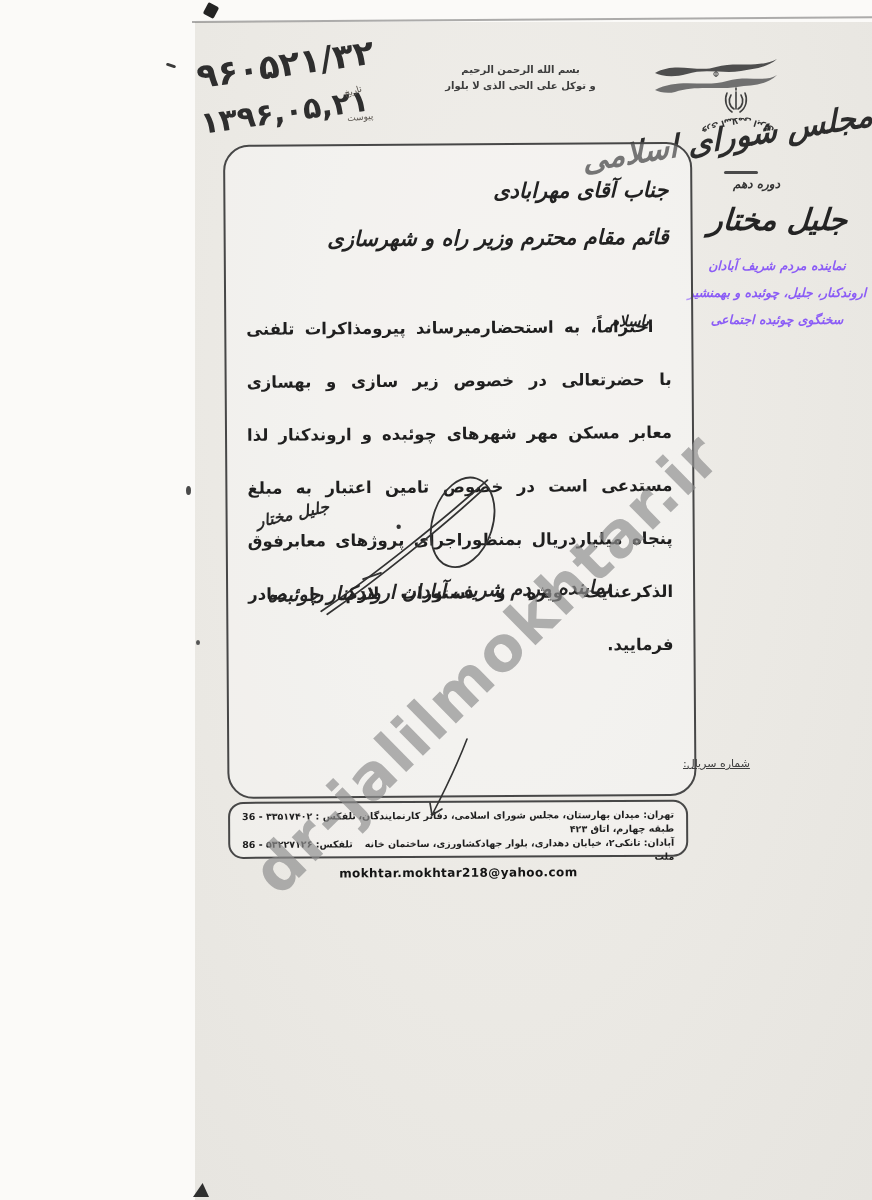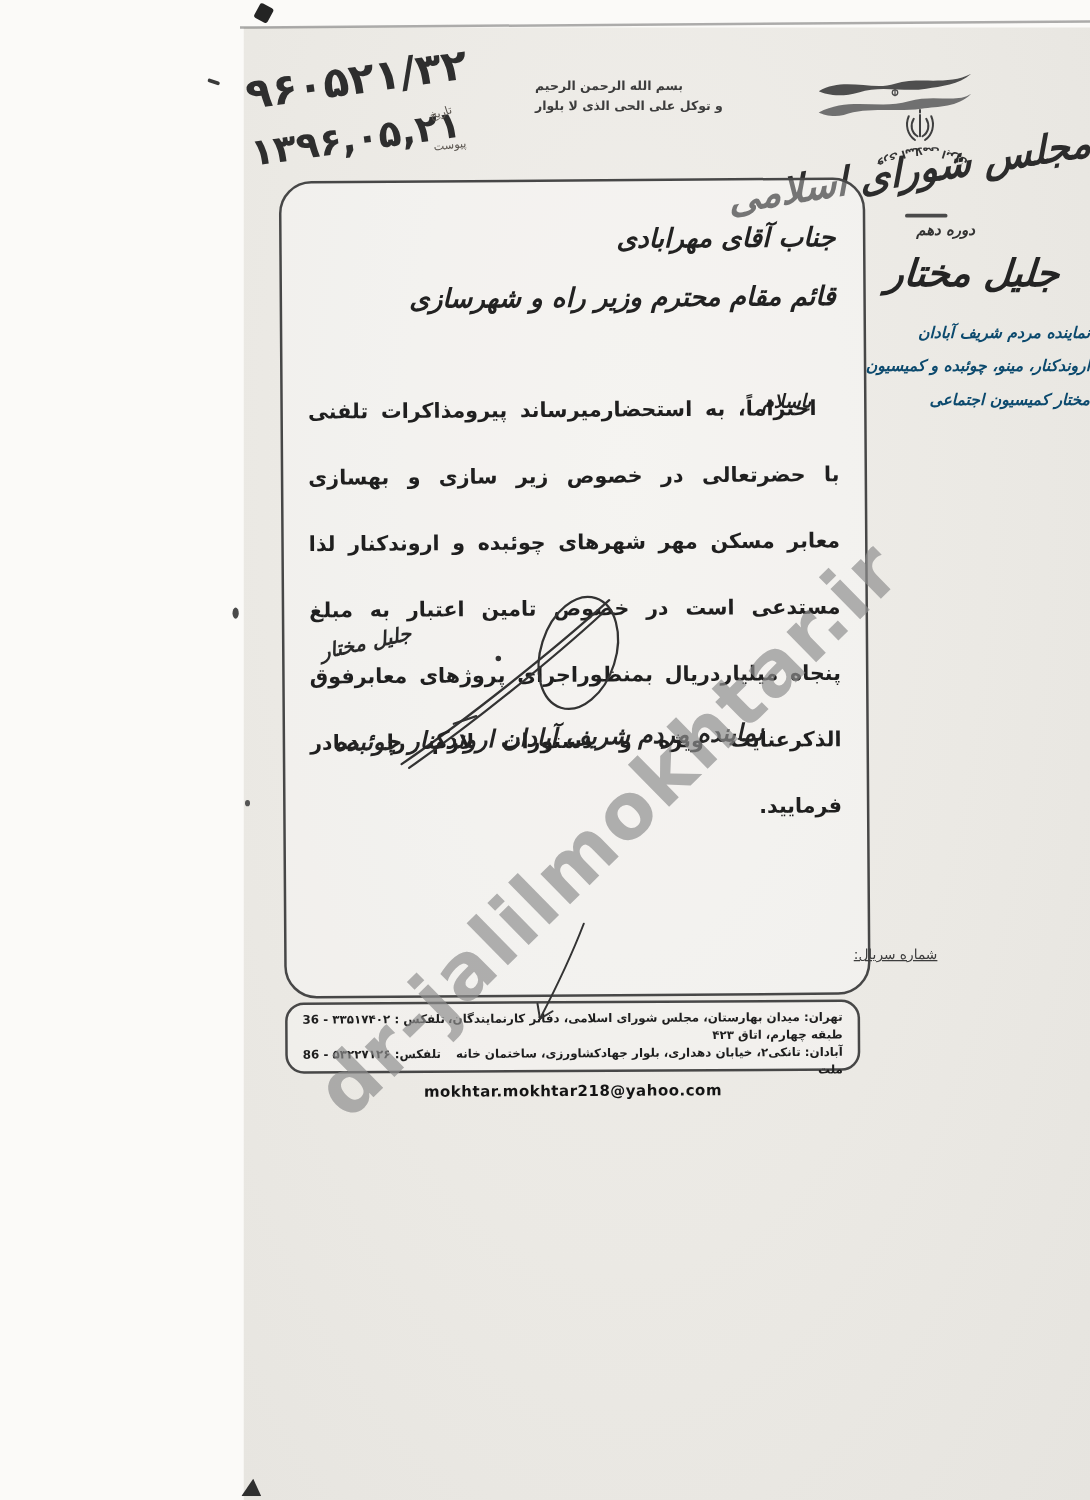--- a/index.html
+++ b/index.html
@@ -27,21 +27,21 @@
     transform:rotate(-8deg);letter-spacing:2px;direction:ltr;
   }
   .refdate{
     position:absolute;left:200px;top:94px;font-size:30px;font-weight:bold;color:#2e2e2e;
     transform:rotate(-8deg);letter-spacing:1px;direction:ltr;
   }
   .lbl-date{position:absolute;left:344px;top:86px;font-size:9px;color:#57524c;transform:rotate(-18deg);}
   .lbl-attach{position:absolute;left:347px;top:112px;font-size:9px;color:#57524c;transform:rotate(-6deg);}
 
   .bismillah{
-    position:absolute;left:428px;top:62px;width:185px;text-align:left;
+    position:absolute;left:428px;top:62px;width:185px;text-align:center;
     font-size:10px;line-height:16px;color:#3c3c3c;direction:rtl;font-weight:bold;
   }
 
   
   .flag-svg{position:absolute;left:653px;top:57px;}
   .allah-svg{position:absolute;left:723px;top:87px;}
   .country-arc{position:absolute;left:697px;top:103px;}
   .assembly{
     position:absolute;left:678px;top:112px;width:196px;text-align:center;
     font-size:31px;font-weight:bold;font-style:italic;color:#2c2c2c;
@@ -51,22 +51,22 @@
   .term{
     position:absolute;left:696px;top:177px;width:84px;text-align:right;
     font-size:12px;font-style:italic;font-weight:bold;color:#333;direction:rtl;
   }
   .mp-name{
     position:absolute;left:688px;top:202px;width:180px;text-align:center;
     font-size:30px;font-weight:bold;font-style:italic;color:#242424;direction:rtl;white-space:nowrap;
     transform:skewX(-4deg);
   }
   .mp-titles{
-    position:absolute;left:682px;top:252px;width:190px;text-align:right;
-    font-size:12.5px;font-weight:bold;font-style:italic;line-height:27px;color:#0c4a6e;direction:rtl;
+    position:absolute;left:682px;top:252px;width:190px;text-align:center;
+    font-size:12.5px;font-weight:bold;font-style:italic;line-height:27px;color:#8b5cf6;direction:rtl;
   }
 
   
   .box{
     position:absolute;left:223px;top:145px;width:465px;height:650px;
     border:2px solid #474747;border-radius:26px;background:rgba(255,255,255,.35);
     transform:rotate(-0.4deg);transform-origin:left top;
   }
   .recipient1{position:absolute;right:22px;top:34px;font-size:21px;font-weight:bold;font-style:italic;color:#222;direction:rtl;white-space:nowrap;}
   .recipient2{position:absolute;right:22px;top:81px;font-size:21px;font-weight:bold;font-style:italic;color:#222;direction:rtl;white-space:nowrap;}
@@ -162,22 +162,22 @@
     </text>
   </svg>
 
   <div class="assembly">مجلس شورای اسلامی</div>
   <div class="term-orn"></div>
   <div class="term">دوره دهم</div>
   <div class="mp-name">جلیل مختار</div>
 
   <div class="mp-titles">
     <div>نماینده مردم شریف آبادان</div>
-    <div>اروندکنار، مینو، چوئبده و کمیسیون</div>
-    <div>مختار کمیسیون اجتماعی</div>
+    <div>اروندکنار، جلیل، چوئبده و بهمنشیر</div>
+    <div>سخنگوی چوئبده اجتماعی</div>
   </div>
 
   <div class="box">
     <div class="recipient1">جناب آقای مهرابادی</div>
     <div class="recipient2">قائم مقام محترم وزیر راه و شهرسازی</div>
     <div class="salutation">باسلام</div>
     <div class="body-text">احتراماً، به استحضارمیرساند پیرومذاکرات تلفنی با حضرتعالی در خصوص زیر سازی و بهسازی معابر مسکن مهر شهرهای چوئبده و اروندکنار لذا مستدعی است در خصوص تامین اعتبار به مبلغ پنجاه میلیاردریال بمنظوراجرای پروژهای معابرفوق الذکرعنایت ویژه و دستورات لازم را صادر فرمایید.</div>
 
     <svg class="sig-svg" width="300" height="165" viewBox="0 0 300 165">
       <g fill="none" stroke="#333" stroke-width="1.8" stroke-linecap="round">

